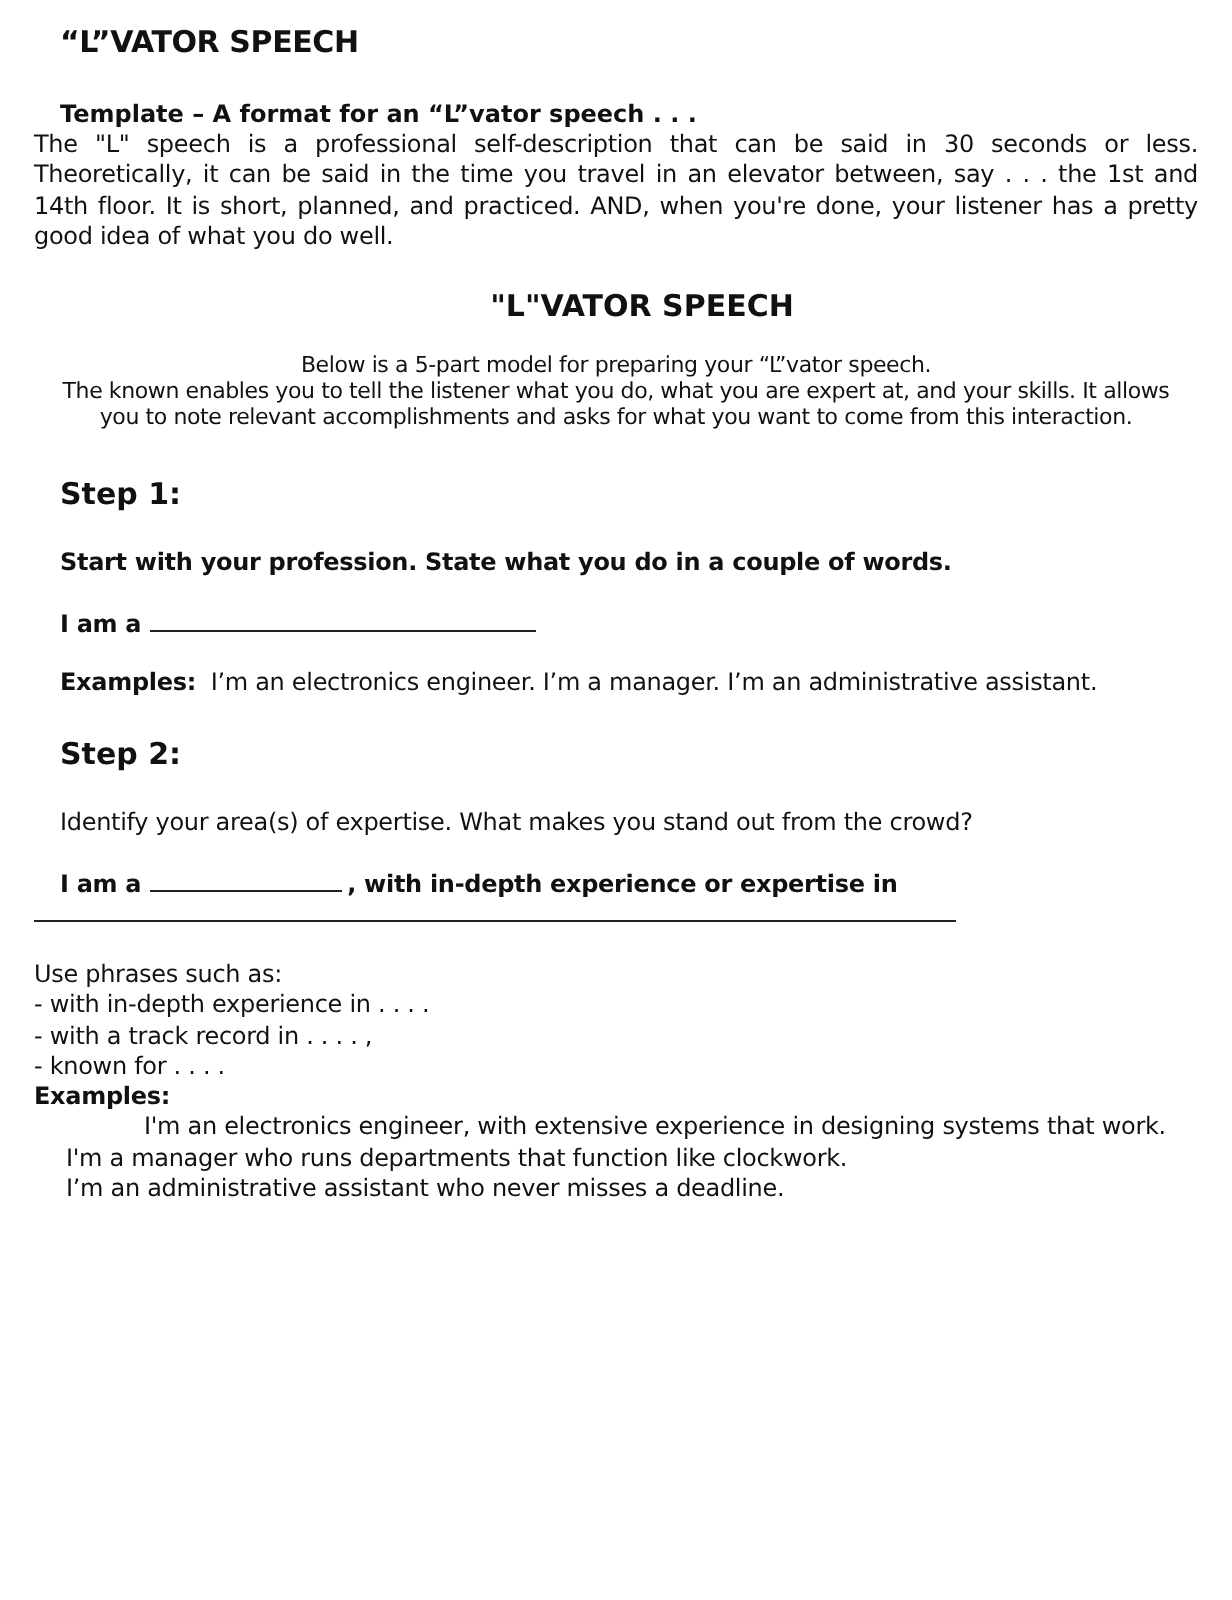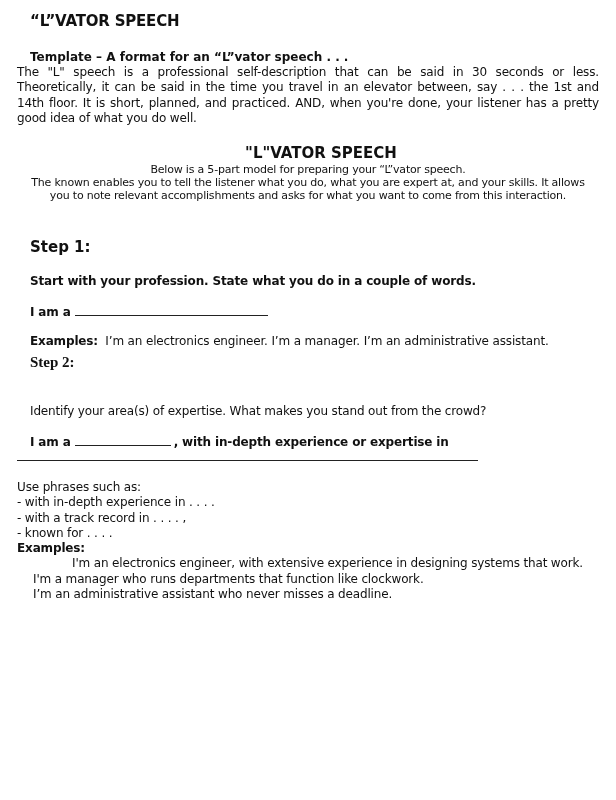--- a/index.html
+++ b/index.html
@@ -11,21 +11,21 @@
     .title { left: 17px; top: 12px; font-size: 15px; font-weight: bold; letter-spacing: -0.2px; }
     .tmpl-head { left: 17px; top: 50px; font-size: 12px; font-weight: bold; text-align: center; }
     .intro {
       position: absolute; left: 17px; top: 65px; width: 582px;
       font-size: 12px; line-height: 15.3px; text-align: justify; letter-spacing: -0.15px;
     }
     .intro span.line { display: block; text-align-last: justify; }
     .intro span.line.last { text-align-last: left; }
     .center-title { left: 0; width: 616px; top: 144px; text-align: center; font-size: 15px; font-weight: bold; }
     .center-text {
-      position: absolute; left: 0; width: 616px; top: 163px; text-align: center;
+      position: absolute; left: 0; width: 616px; top: 176px; text-align: center;
       font-size: 11px; line-height: 13.2px; letter-spacing: -0.2px;
     }
     .step-h { left: 17px; font-size: 15px; font-weight: bold; }
     .body12 { left: 17px; font-size: 12px; letter-spacing: -0.15px; }
     .bold12 { font-weight: bold; }
     .blank { display: inline-block; border-bottom: 1px solid #222; height: 11px; vertical-align: baseline; margin-left: 4px; margin-right: 3px; }
     .rule { position: absolute; left: 17px; width: 461px; top: 460px; height: 0; border-bottom: 1px solid #222; }
     .list { position: absolute; left: 17px; top: 480px; font-size: 12px; line-height: 15.3px; letter-spacing: -0.15px; }
     .list div { white-space: nowrap; }
   </style>
@@ -56,21 +56,21 @@
   <div class="abs step-h" style="top:238px;">Step 1:</div>
   <div class="abs body12" style="top:274px;font-weight:bold;">Start with your profession.  State what you do in a couple of words.</div>
   <div class="abs body12 bold12" style="top:304px;">
     <span>I am a</span><span class="blank" style="width:193px;"></span>
   </div>
   <div class="abs body12" style="top:334px;">
     <span class="bold12">Examples:</span>&nbsp;
     <span>I’m an electronics engineer.   I’m a manager.  I’m an administrative assistant.</span>
   </div>
 
-  <div class="abs step-h" style="top:354px;font-family:Liberation Serif, serif;">Step 2:</div>
+  <div class="abs step-h" style="top:368px;">Step 2:</div>
   <div class="abs body12" style="top:404px;">Identify your area(s) of expertise. What makes you stand out from the crowd?</div>
   <div class="abs body12 bold12" style="top:434px;text-align:right;">
     <span>I am a</span><span class="blank" style="width:96px;"></span><span>, with in-depth experience or expertise in</span>
   </div>
   <div class="rule"></div>
 
   <div class="list">
     <div>Use phrases such as:</div>
     <div>- with in-depth experience in . . . .</div>
     <div>- with a track record in . . . . ,</div>

